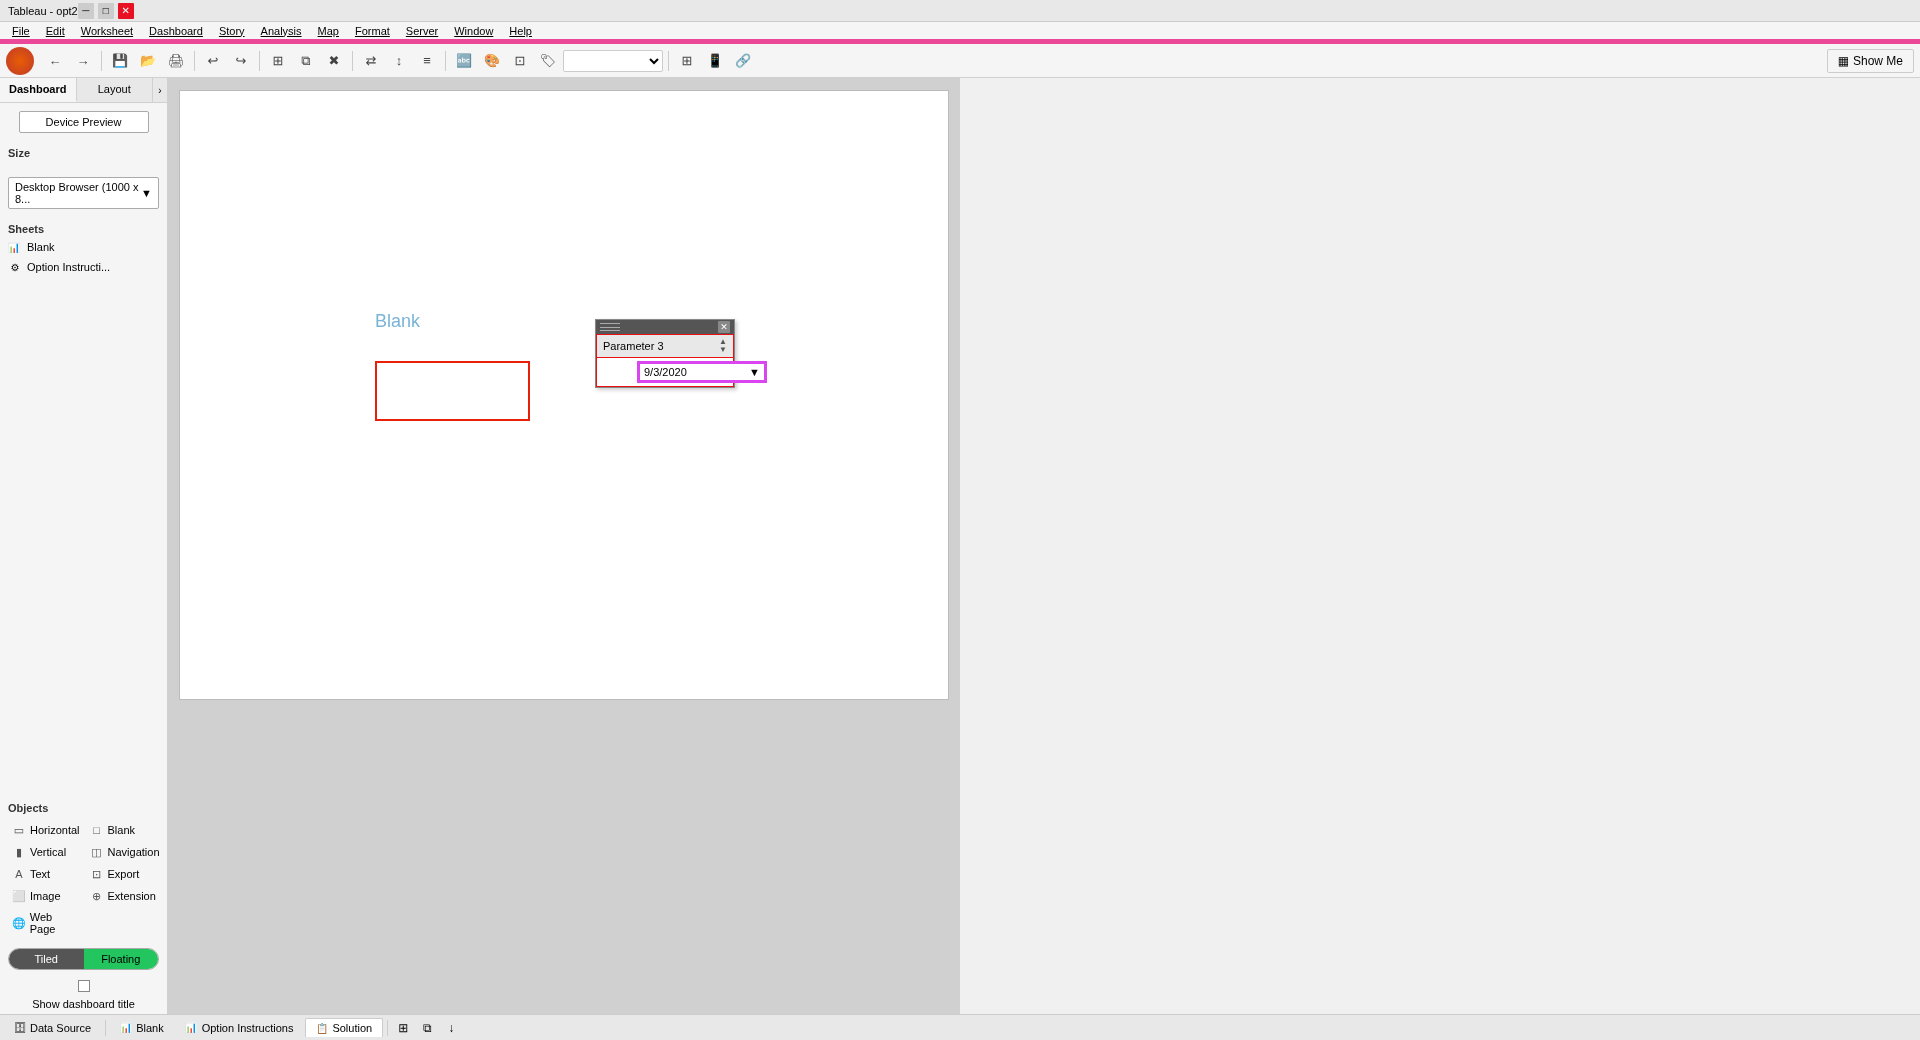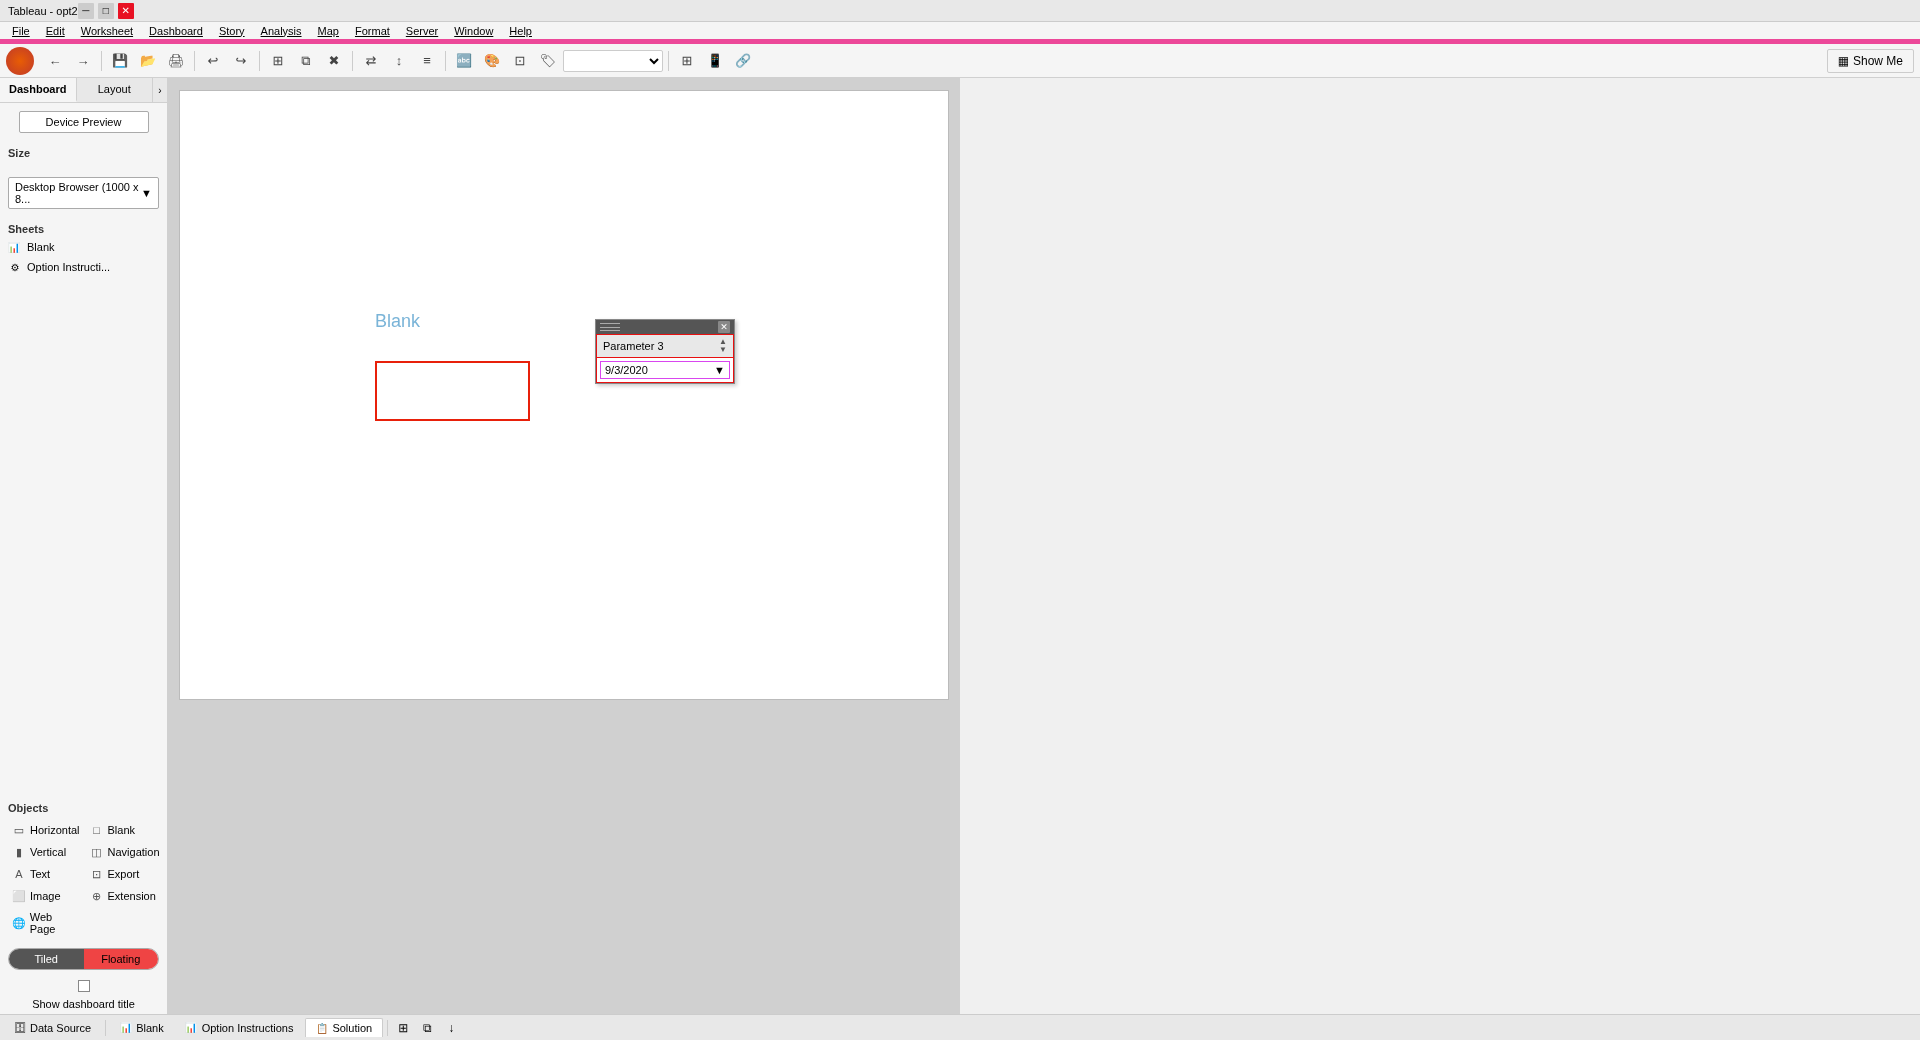--- a/index.html
+++ b/index.html
@@ -206,21 +206,21 @@
       overflow: hidden;
     }
     .tf-btn {
       flex: 1;
       padding: 4px;
       text-align: center;
       cursor: pointer;
       font-size: 11px;
     }
     .tf-btn.active { background: #555; color: white; }
-    .tf-btn:not(.active) { background: #ef4444; }
+    .tf-btn:not(.active) { background: #22c55e; }
 
     
     #show-title-row {
       display: flex;
       align-items: center;
       gap: 6px;
       padding: 4px 8px;
       font-size: 11px;
       flex-direction: column;
     }
@@ -315,28 +315,29 @@
     .param-arrow {
       font-size: 8px; line-height: 1; cursor: pointer; color: #555;
     }
     #param-body {
       padding: 3px;
       border: 1px solid #e81010;
       border-top: none;
     }
     #param-dropdown {
       width: 100%;
-      border: 1px solid #d946ef;
+      border: 3px solid #d946ef;
       padding: 2px 4px;
       font-size: 11px;
       display: flex;
       justify-content: space-between;
       align-items: center;
       background: white;
       cursor: pointer;
+      margin-left: 37px;
     }
 
     
     #right-panel {
       width: 960px;
       background: #f0f0f0;
     }
 
     
     #statusbar {

